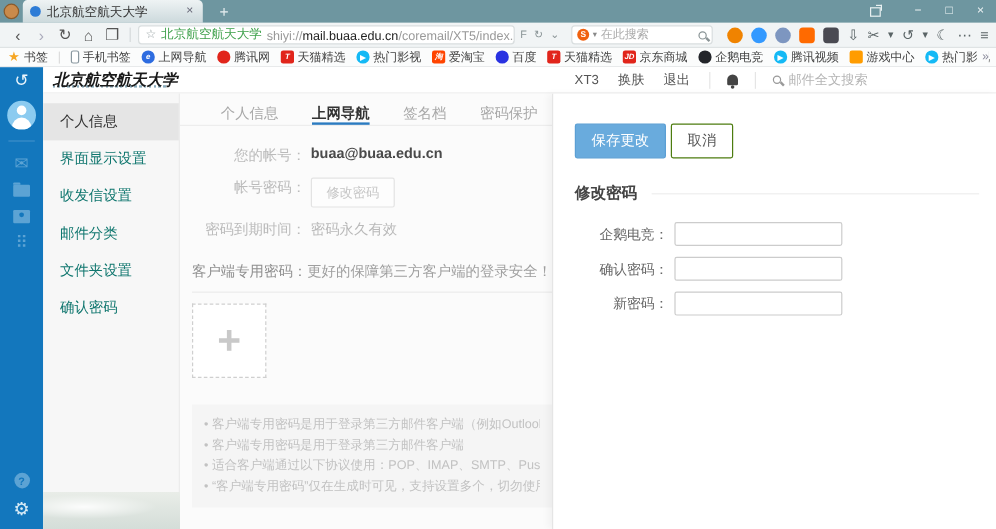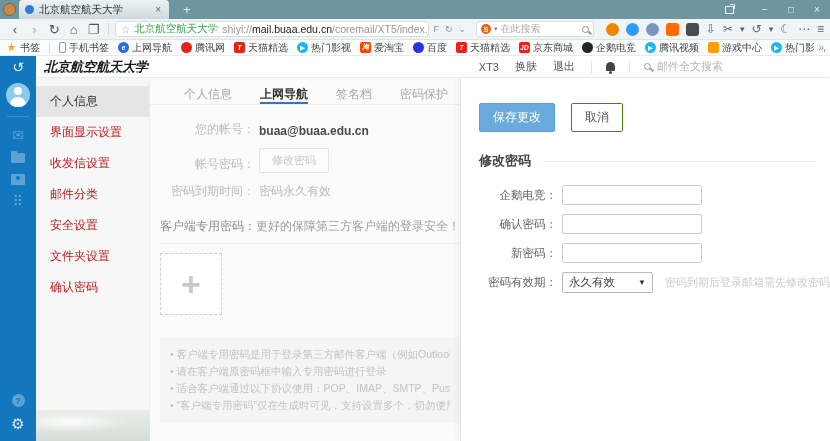--- a/index.html
+++ b/index.html
@@ -93,48 +93,48 @@
   .mh-sep { width:1px; height:14px; background:#e5e5e5; margin-right:14px; }
   .i-bell { width:9px; height:9px; background:#444; border-radius:5px 5px 1px 1px; position:relative; margin-right:14px; }
   .i-bell::after { content:""; position:absolute; left:3px; bottom:-3px; width:3px; height:3px; border-radius:50%; background:#444; }
   .mh-search { display:flex; align-items:center; gap:6px; width:180px; margin-right:6px; }
   .mh-search .i-mag { border-color:#999; }
   .mh-search .i-mag::after { background:#999; }
   .mh-search-ph { color:#b5b5b5; font-size:11px; }
 
   
   .sidebar { position:absolute; left:36px; top:22px; width:114px; height:332px; background:#f7f7f7; border-right:1px solid #ececec; padding-top:8px; }
-  .sb-item { height:31px; line-height:31px; padding-left:14px; color:#b91c1c; font-size:12px; white-space:nowrap; }
+  .sb-item { height:31px; line-height:31px; padding-left:14px; color:#0f766e; font-size:12px; white-space:nowrap; }
   .sb-item.active { background:#e5e5e5; color:#333; }
   .sky { position:absolute; left:36px; top:354px; width:114px; height:31px;
          background:linear-gradient(180deg,#e9ede8,#d4ddd8),
                     radial-gradient(60px 10px at 30% 40%, rgba(255,255,255,.9), transparent);
          background-blend-mode:screen; }
 
   
   .main { position:absolute; left:150px; top:22px; width:310px; height:363px; background:#fbfbfb; overflow:hidden; }
   .tabs { display:flex; gap:28px; padding:8px 0 0 34px; height:27px; border-bottom:1px solid #ededed; }
   .tabx { font-size:12px; color:#a8a8a8; padding-bottom:6px; white-space:nowrap; }
   .tabx.active { color:#333; font-weight:bold; border-bottom:2px solid #2b7bc0; }
-  .frow { display:flex; align-items:flex-end; margin-top:10px; }
+  .frow { display:flex; align-items:flex-start; margin-top:10px; }
   .flabel { width:105px; text-align:right; color:#bbb; font-size:12px; flex:none; white-space:nowrap; }
   .fvalue { margin-left:4px; font-size:12px; color:#b9b9b9; white-space:nowrap; }
   .fvalue.strong { color:#4a4a4a; font-weight:bold; }
   .btn-dim { margin-left:4px; border:1px solid #e3e3e3; background:#fdfdfd; color:#c6c6c6; font-size:11px; padding:4px 12px; border-radius:2px; white-space:nowrap; }
   .client-title { margin:18px 0 0 10px; font-size:12px; color:#8f8f8f; white-space:nowrap; overflow:hidden; }
   .client-sub { color:#9f9f9f;font-family:Liberation Serif, serif; }
   .client-hr { margin:8px 0 0 10px; width:300px; height:1px; background:#ececec; }
   .addbox { margin:9px 0 0 10px; width:62px; height:62px; border:1px dashed #cfcfcf; background:#fff; display:flex; align-items:center; justify-content:center; color:#c9c9c9; font-size:34px; font-weight:bold; line-height:34px; }
   .tips { margin:22px 0 0 10px; width:300px; background:#f5f5f5; padding:9px 10px; }
   .tip-line { font-size:10.5px; color:#c2c2c2; line-height:17px; white-space:nowrap; overflow:hidden; }
   .tip-line::before { content:"• "; color:#c2c2c2; }
 
   
   .panel { position:absolute; left:460px; top:22px; width:370px; height:363px; background:#fff; border-left:1px solid #e5e5e5; box-shadow:-3px 0 6px rgba(0,0,0,.04); padding:25px 0 0 18px; }
-  .pbtns { display:flex; gap:16px; }
+  .pbtns { display:flex; gap:4px; }
   .btn-save { background:#69abdd; border:1px solid #5b9fd4; color:#fff; font-size:12px; padding:5px 13px; border-radius:2px; }
   .btn-cancel { background:#fff; border:1px solid #4d7c0f; color:#555; font-size:12px; padding:5px 13px; border-radius:2px; }
   .p-head { display:flex; align-items:center; margin-top:20px; }
   .p-head-txt { font-size:13px; font-weight:bold; color:#444; white-space:nowrap; }
   .p-head-line { flex:1; height:1px; background:#eee; margin:0 14px 0 12px; }
   .prow { display:flex; align-items:center; margin-top:7px; height:22px; }
   .plabel { width:78px; text-align:right; color:#666; font-size:11.5px; flex:none; white-space:nowrap; }
   .pinput { margin-left:5px; width:140px; height:20px; border:1px solid #ccc; border-radius:2px; background:#fff; font-size:11px; padding:0 4px; }
   .pselect { margin-left:5px; width:140px; height:21px; border:1px solid #b9b9b9; border-radius:2px; background:#fff; display:flex; align-items:center; padding:0 6px; }
   .psel-val { flex:1; font-size:11.5px; color:#444; }
@@ -293,21 +293,20 @@
         <span class="i-mag"></span>
         <span class="mh-search-ph">邮件全文搜索</span>
       </div>
     </div>
 
     <div class="sidebar">
       <div class="sb-item active">个人信息</div>
       <div class="sb-item">界面显示设置</div>
       <div class="sb-item">收发信设置</div>
       <div class="sb-item">邮件分类</div>
-      <div class="sb-item">安全设置</div>
       <div class="sb-item">文件夹设置</div>
       <div class="sb-item">确认密码</div>
     </div>
     <div class="sky"></div>
 
     <div class="main">
       <div class="tabs">
         <span class="tabx">个人信息</span>
         <span class="tabx active">上网导航</span>
         <span class="tabx">签名档</span>
@@ -327,21 +326,21 @@
       </div>
       <div class="client-title">
         <span>客户端专用密码：</span><span class="client-sub">更好的保障第三方客户端的登录安全！</span>
       </div>
       <div class="client-hr"></div>
       <div class="addbox">
         <span>+</span>
       </div>
       <div class="tips">
         <div class="tip-line">客户端专用密码是用于登录第三方邮件客户端（例如Outlook、Foxmail、邮件App等）</div>
-        <div class="tip-line">请在客户端原密码框中输入专用密码进行登录</div>
+        <div class="tip-line">客户端专用密码是用于登录第三方邮件客户端</div>
         <div class="tip-line">适合客户端通过以下协议使用：POP、IMAP、SMTP、Pushmail、CalDAV、CardDAV</div>
         <div class="tip-line">“客户端专用密码”仅在生成时可见，支持设置多个，切勿使用其它方式保存，以防泄露</div>
       </div>
     </div>
 
     <div class="panel">
       <div class="pbtns">
         <button class="btn-save">保存更改</button>
         <button class="btn-cancel">取消</button>
       </div>
@@ -354,24 +353,16 @@
         <input class="pinput" type="password" style="">
       </div>
       <div class="prow">
         <span class="plabel">确认密码：</span>
         <input class="pinput" type="password" style="">
       </div>
       <div class="prow">
         <span class="plabel">新密码：</span>
         <input class="pinput" type="password" style="">
       </div>
-      <div class="prow">
-        <span class="plabel">密码有效期：</span>
-        <div class="pselect">
-          <span class="psel-val">永久有效</span>
-          <span class="psel-caret">▼</span>
-        </div>
-        <span class="pnote">密码到期后登录邮箱需先修改密码</span>
-      </div>
     </div>
 
   </div>
 </div>
 
 </body></html>

